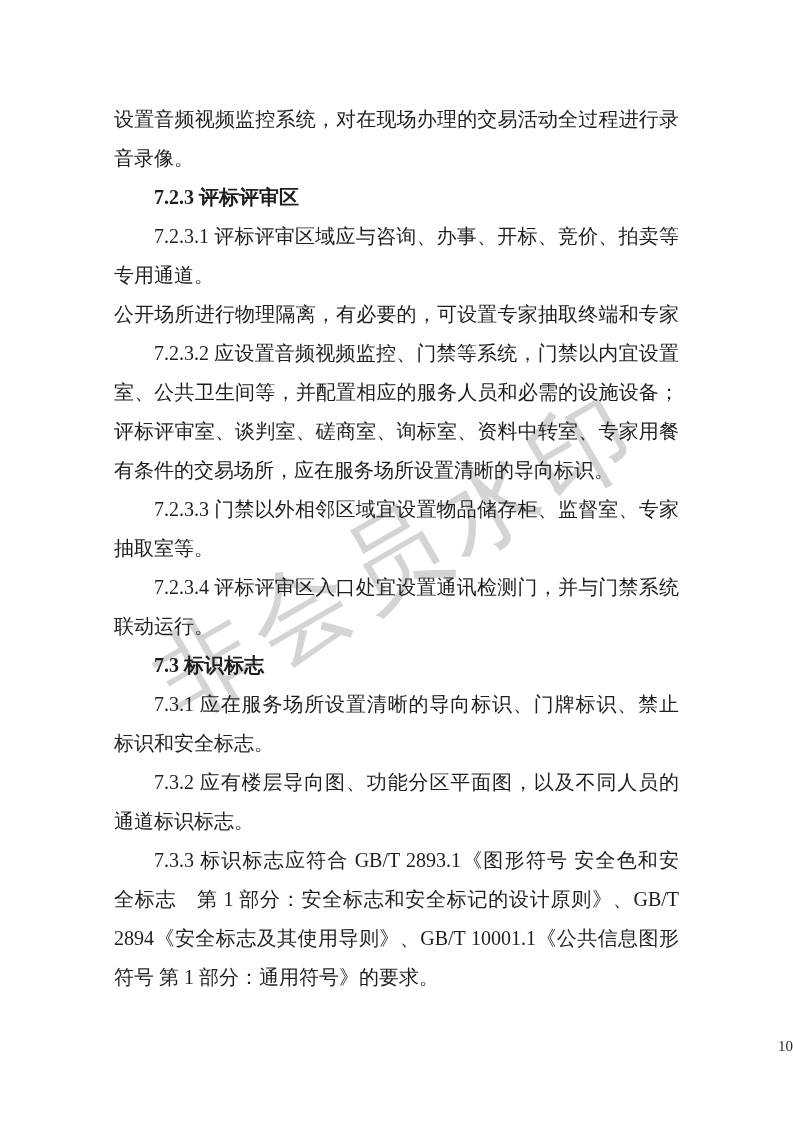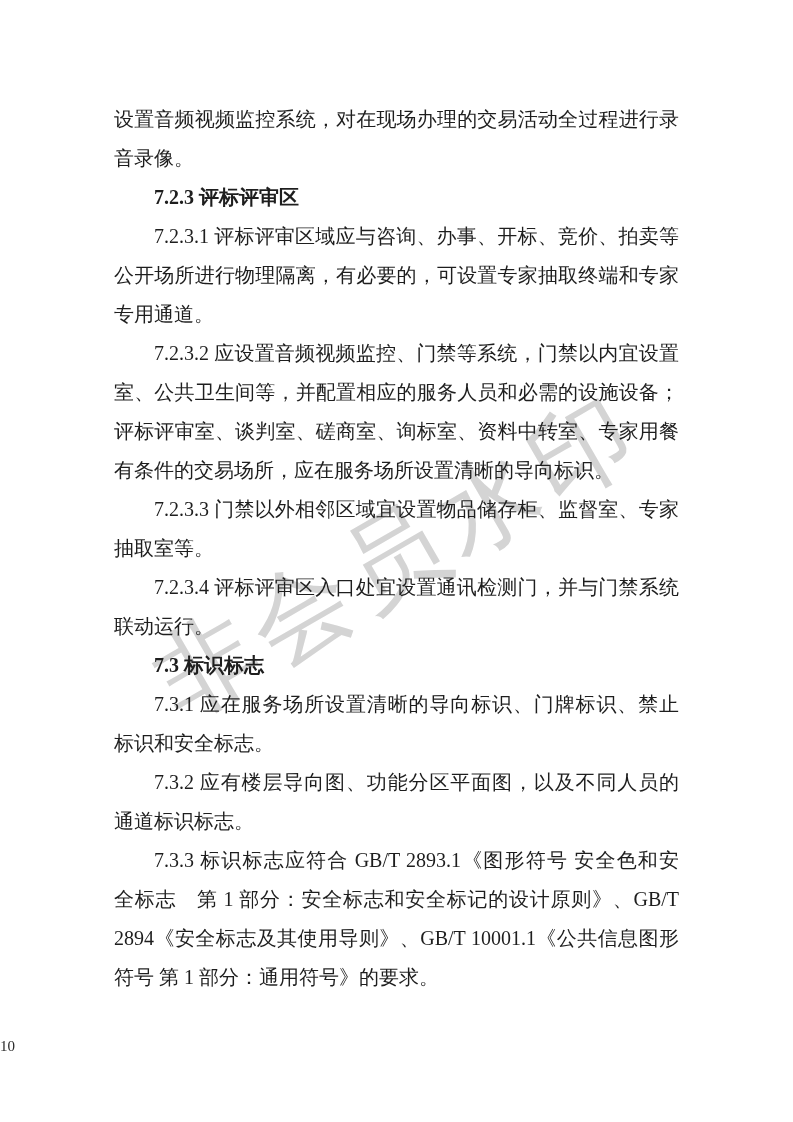--- a/index.html
+++ b/index.html
@@ -44,21 +44,21 @@
     text-align: justify;
     text-align-last: justify;
   }
   .line.ind { text-indent: 40px; }
   .heading .line { font-weight: bold; }
   .page-number {
     position: absolute;
     left: 0;
     top: 1038px;
     width: 793px;
-    text-align: left;
+    text-align: right;
     font-size: 15px;
     color: #2a2a2a;
     z-index: 1;
   }
 </style>
 </head>
 <body>
 
 <div class="page">
   <div class="watermark">非会员水印</div>
@@ -66,22 +66,22 @@
   <div class="content">
       <div class="para">
         <div class="line just">设置音频视频监控系统，对在现场办理的交易活动全过程进行录</div>
         <div class="line">音录像。</div>
       </div>
       <div class="para heading">
         <div class="line ind">7.2.3 评标评审区</div>
       </div>
       <div class="para">
         <div class="line just ind">7.2.3.1 评标评审区域应与咨询、办事、开标、竞价、拍卖等</div>
+        <div class="line">专用通道。</div>
         <div class="line just">公开场所进行物理隔离，有必要的，可设置专家抽取终端和专家</div>
-        <div class="line">专用通道。</div>
       </div>
       <div class="para">
         <div class="line just ind">7.2.3.2 应设置音频视频监控、门禁等系统，门禁以内宜设置</div>
         <div class="line just">室、公共卫生间等，并配置相应的服务人员和必需的设施设备；</div>
         <div class="line just">评标评审室、谈判室、磋商室、询标室、资料中转室、专家用餐</div>
         <div class="line">有条件的交易场所，应在服务场所设置清晰的导向标识。</div>
       </div>
       <div class="para">
         <div class="line just ind">7.2.3.3 门禁以外相邻区域宜设置物品储存柜、监督室、专家</div>
         <div class="line">抽取室等。</div>

